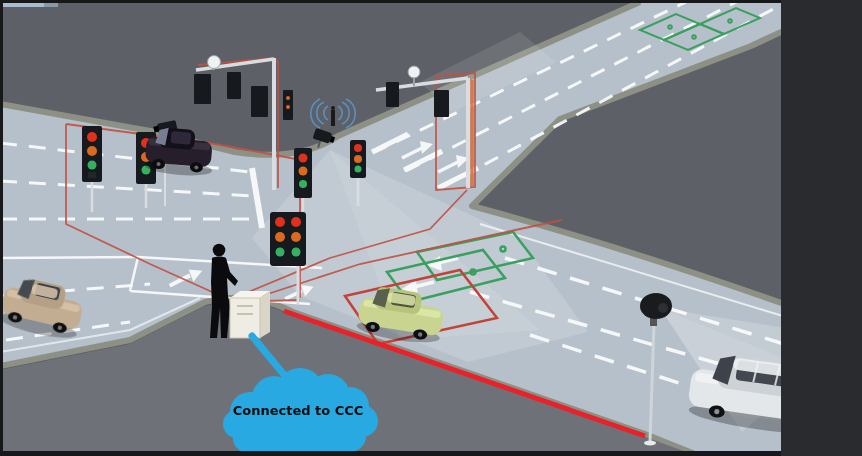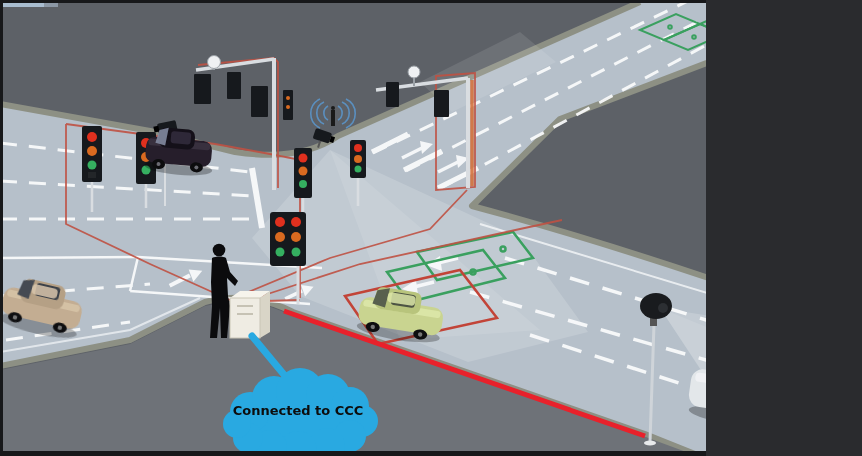--- a/index.html
+++ b/index.html
@@ -1,16 +1,16 @@
 <!DOCTYPE html>
 <html style="--background: #5d6167; --road: #b6c0ca; --road-curb: #8d9084; --sidewalk: #6e7278; --lane-marking: #fafbfc; --wire-red: #bf5143; --cable-orange: #d4713c; --alert-red: #e8212b; --detection-green: #3aa05f; --detection-red: #c24438; --cloud-blue: #29a9e1; --signal-red: #e0301e; --signal-amber: #d96a20; --signal-green: #35b060; --hardware-dark: #16191d; --pole-gray: #d9dde1; --frame: #17181a;"><head>
 <meta charset="utf-8">
 <style>
   html,body{margin:0;padding:0;background:#2a2b2e;}
-  .stage{width:706px;height:456px;position:relative;overflow:hidden;
+  .stage{width:781px;height:456px;position:relative;overflow:hidden;
          font-family:"Liberation Sans",sans-serif;background:var(--background,#5d6167);}
   svg{display:block}
   .cloud-label{font-family:"DejaVu Sans",sans-serif;font-weight:bold;font-size:13px;fill:#0d0d0d;}
 </style>
 </head>
 <body>
 
 <div class="stage">
 <svg viewBox="0 0 862 456" width="862" height="456">
 

